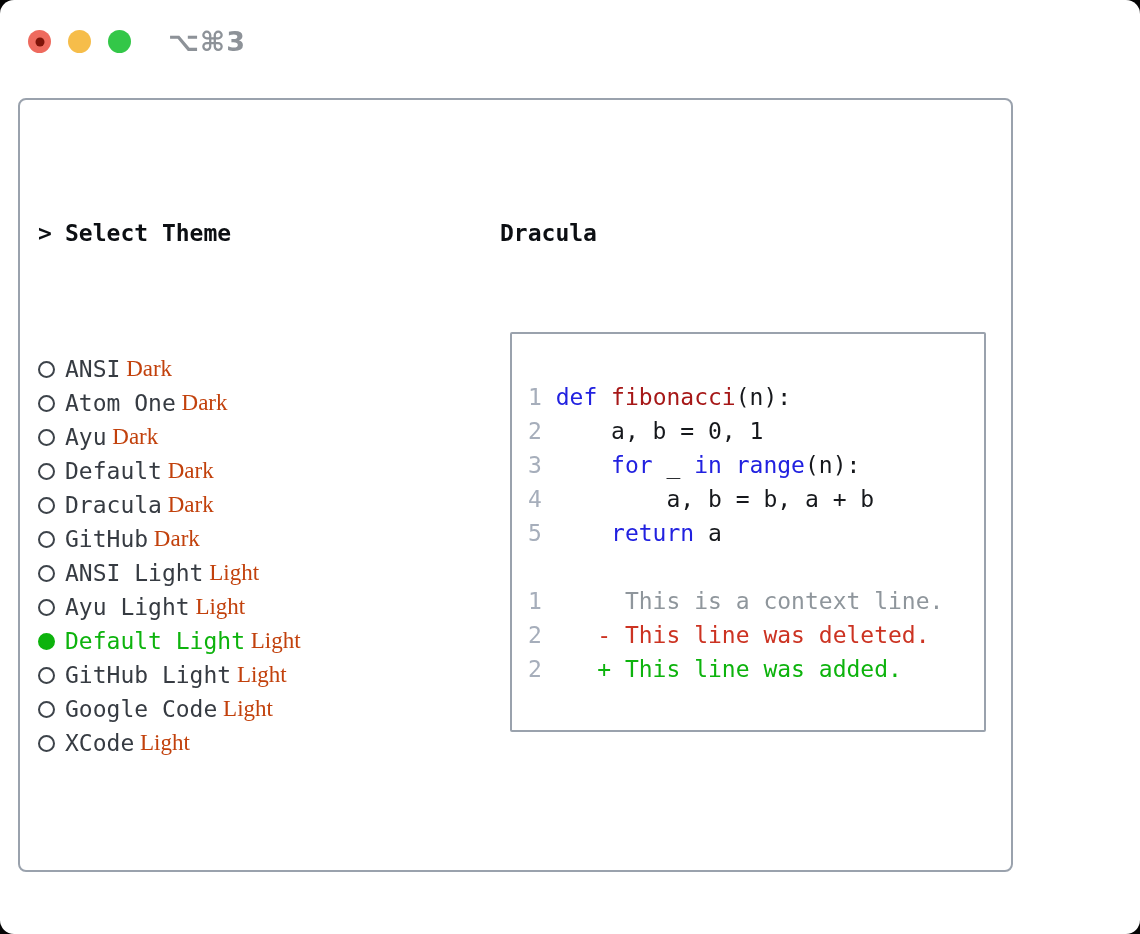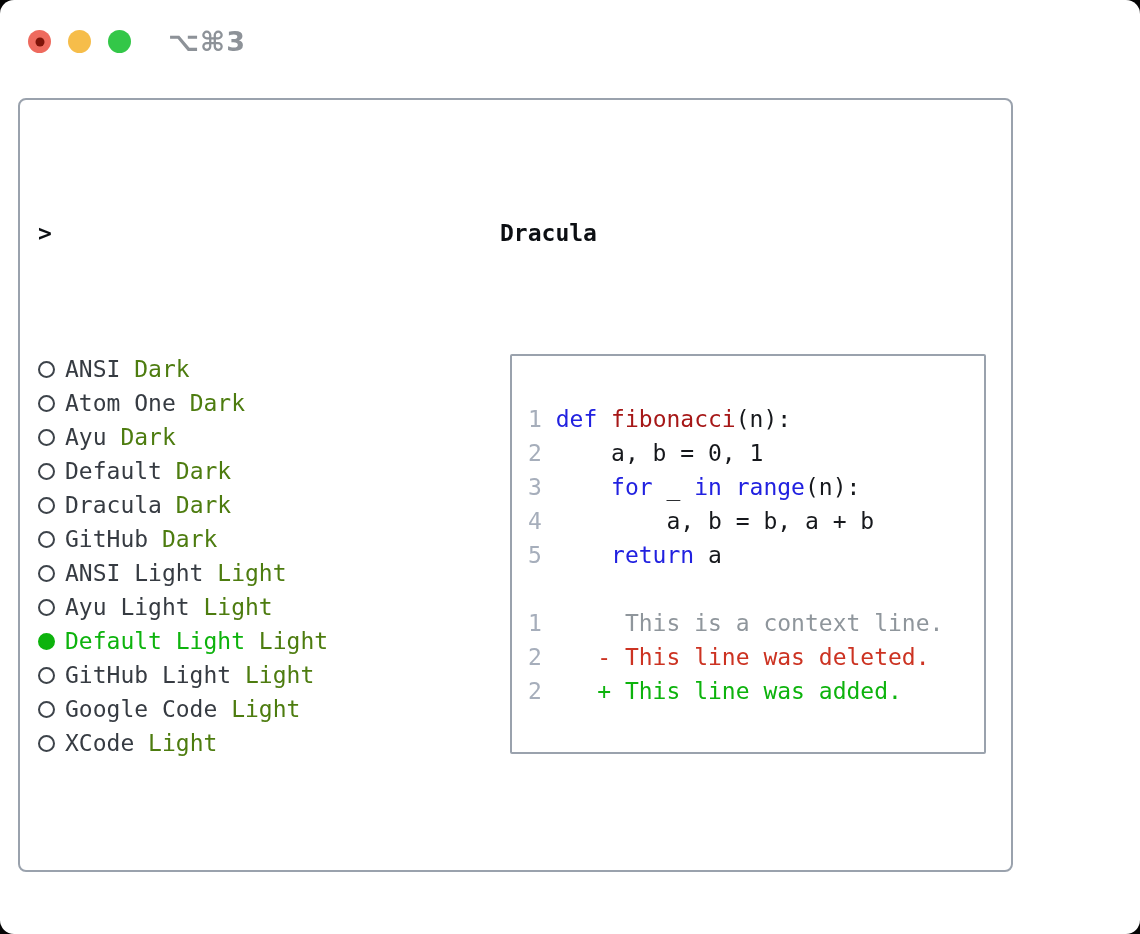--- a/index.html
+++ b/index.html
@@ -61,28 +61,28 @@
 
   .radio {
     width:13px; height:13px; border-radius:50%;
     border:2px solid #3d434a; box-sizing:content-box;
     background:transparent;
   }
   .radio.sel { background:#0db30d; border-color:#0db30d; }
 
   .opt-name { color:#363b42; }
   .opt-name.sel { color:#0db30d; }
-  .opt-variant { color:#4d7c0f; }
+  .opt-variant { color:#c2410c;font-family:Liberation Serif, serif; }
 
   .spacer { height:34px; }
 
   
   .preview-title { font-weight:bold; color:#0c0f13; height:34px; display:flex; align-items:center; }
   .preview-box {
-    margin-top:36px; margin-left:10px;
+    margin-top:14px; margin-left:10px;
     width:476px; height:400px;
     box-sizing:border-box;
     border:2px solid #9aa2ad;
     border-radius:2px;
     padding:46px 0 0 16px;
     overflow:hidden;
   }
   .code-line { height:34px; white-space:pre; }
   .lnum { display:inline-block; width:2ch; }
 </style>
@@ -100,20 +100,21 @@
         <div class="tl-btn" style="background: rgb(51, 199, 72);"></div>
       </div>
     <span class="tb-shortcut">⌥⌘3</span>
   </div>
 
   <div class="panel">
 
     <div class="left-col">
       <div class="line">
         <span class="icon-slot"><span class="prefix">&gt;</span></span>
+        <span class="hdr-label">Select Theme</span>
       </div>
 
       <div id="theme-items"><div class="line"><span class="icon-slot"><span class="radio"></span></span><span class="opt-name">ANSI</span><span class="opt-variant"> Dark</span></div><div class="line"><span class="icon-slot"><span class="radio"></span></span><span class="opt-name">Atom One</span><span class="opt-variant"> Dark</span></div><div class="line"><span class="icon-slot"><span class="radio"></span></span><span class="opt-name">Ayu</span><span class="opt-variant"> Dark</span></div><div class="line"><span class="icon-slot"><span class="radio"></span></span><span class="opt-name">Default</span><span class="opt-variant"> Dark</span></div><div class="line"><span class="icon-slot"><span class="radio"></span></span><span class="opt-name">Dracula</span><span class="opt-variant"> Dark</span></div><div class="line"><span class="icon-slot"><span class="radio"></span></span><span class="opt-name">GitHub</span><span class="opt-variant"> Dark</span></div><div class="line"><span class="icon-slot"><span class="radio"></span></span><span class="opt-name">ANSI Light</span><span class="opt-variant"> Light</span></div><div class="line"><span class="icon-slot"><span class="radio"></span></span><span class="opt-name">Ayu Light</span><span class="opt-variant"> Light</span></div><div class="line"><span class="icon-slot"><span class="radio sel"></span></span><span class="opt-name sel">Default Light</span><span class="opt-variant"> Light</span></div><div class="line"><span class="icon-slot"><span class="radio"></span></span><span class="opt-name">GitHub Light</span><span class="opt-variant"> Light</span></div><div class="line"><span class="icon-slot"><span class="radio"></span></span><span class="opt-name">Google Code</span><span class="opt-variant"> Light</span></div><div class="line"><span class="icon-slot"><span class="radio"></span></span><span class="opt-name">XCode</span><span class="opt-variant"> Light</span></div></div>
 
       <div class="spacer"></div>
 
       
 
       
 

